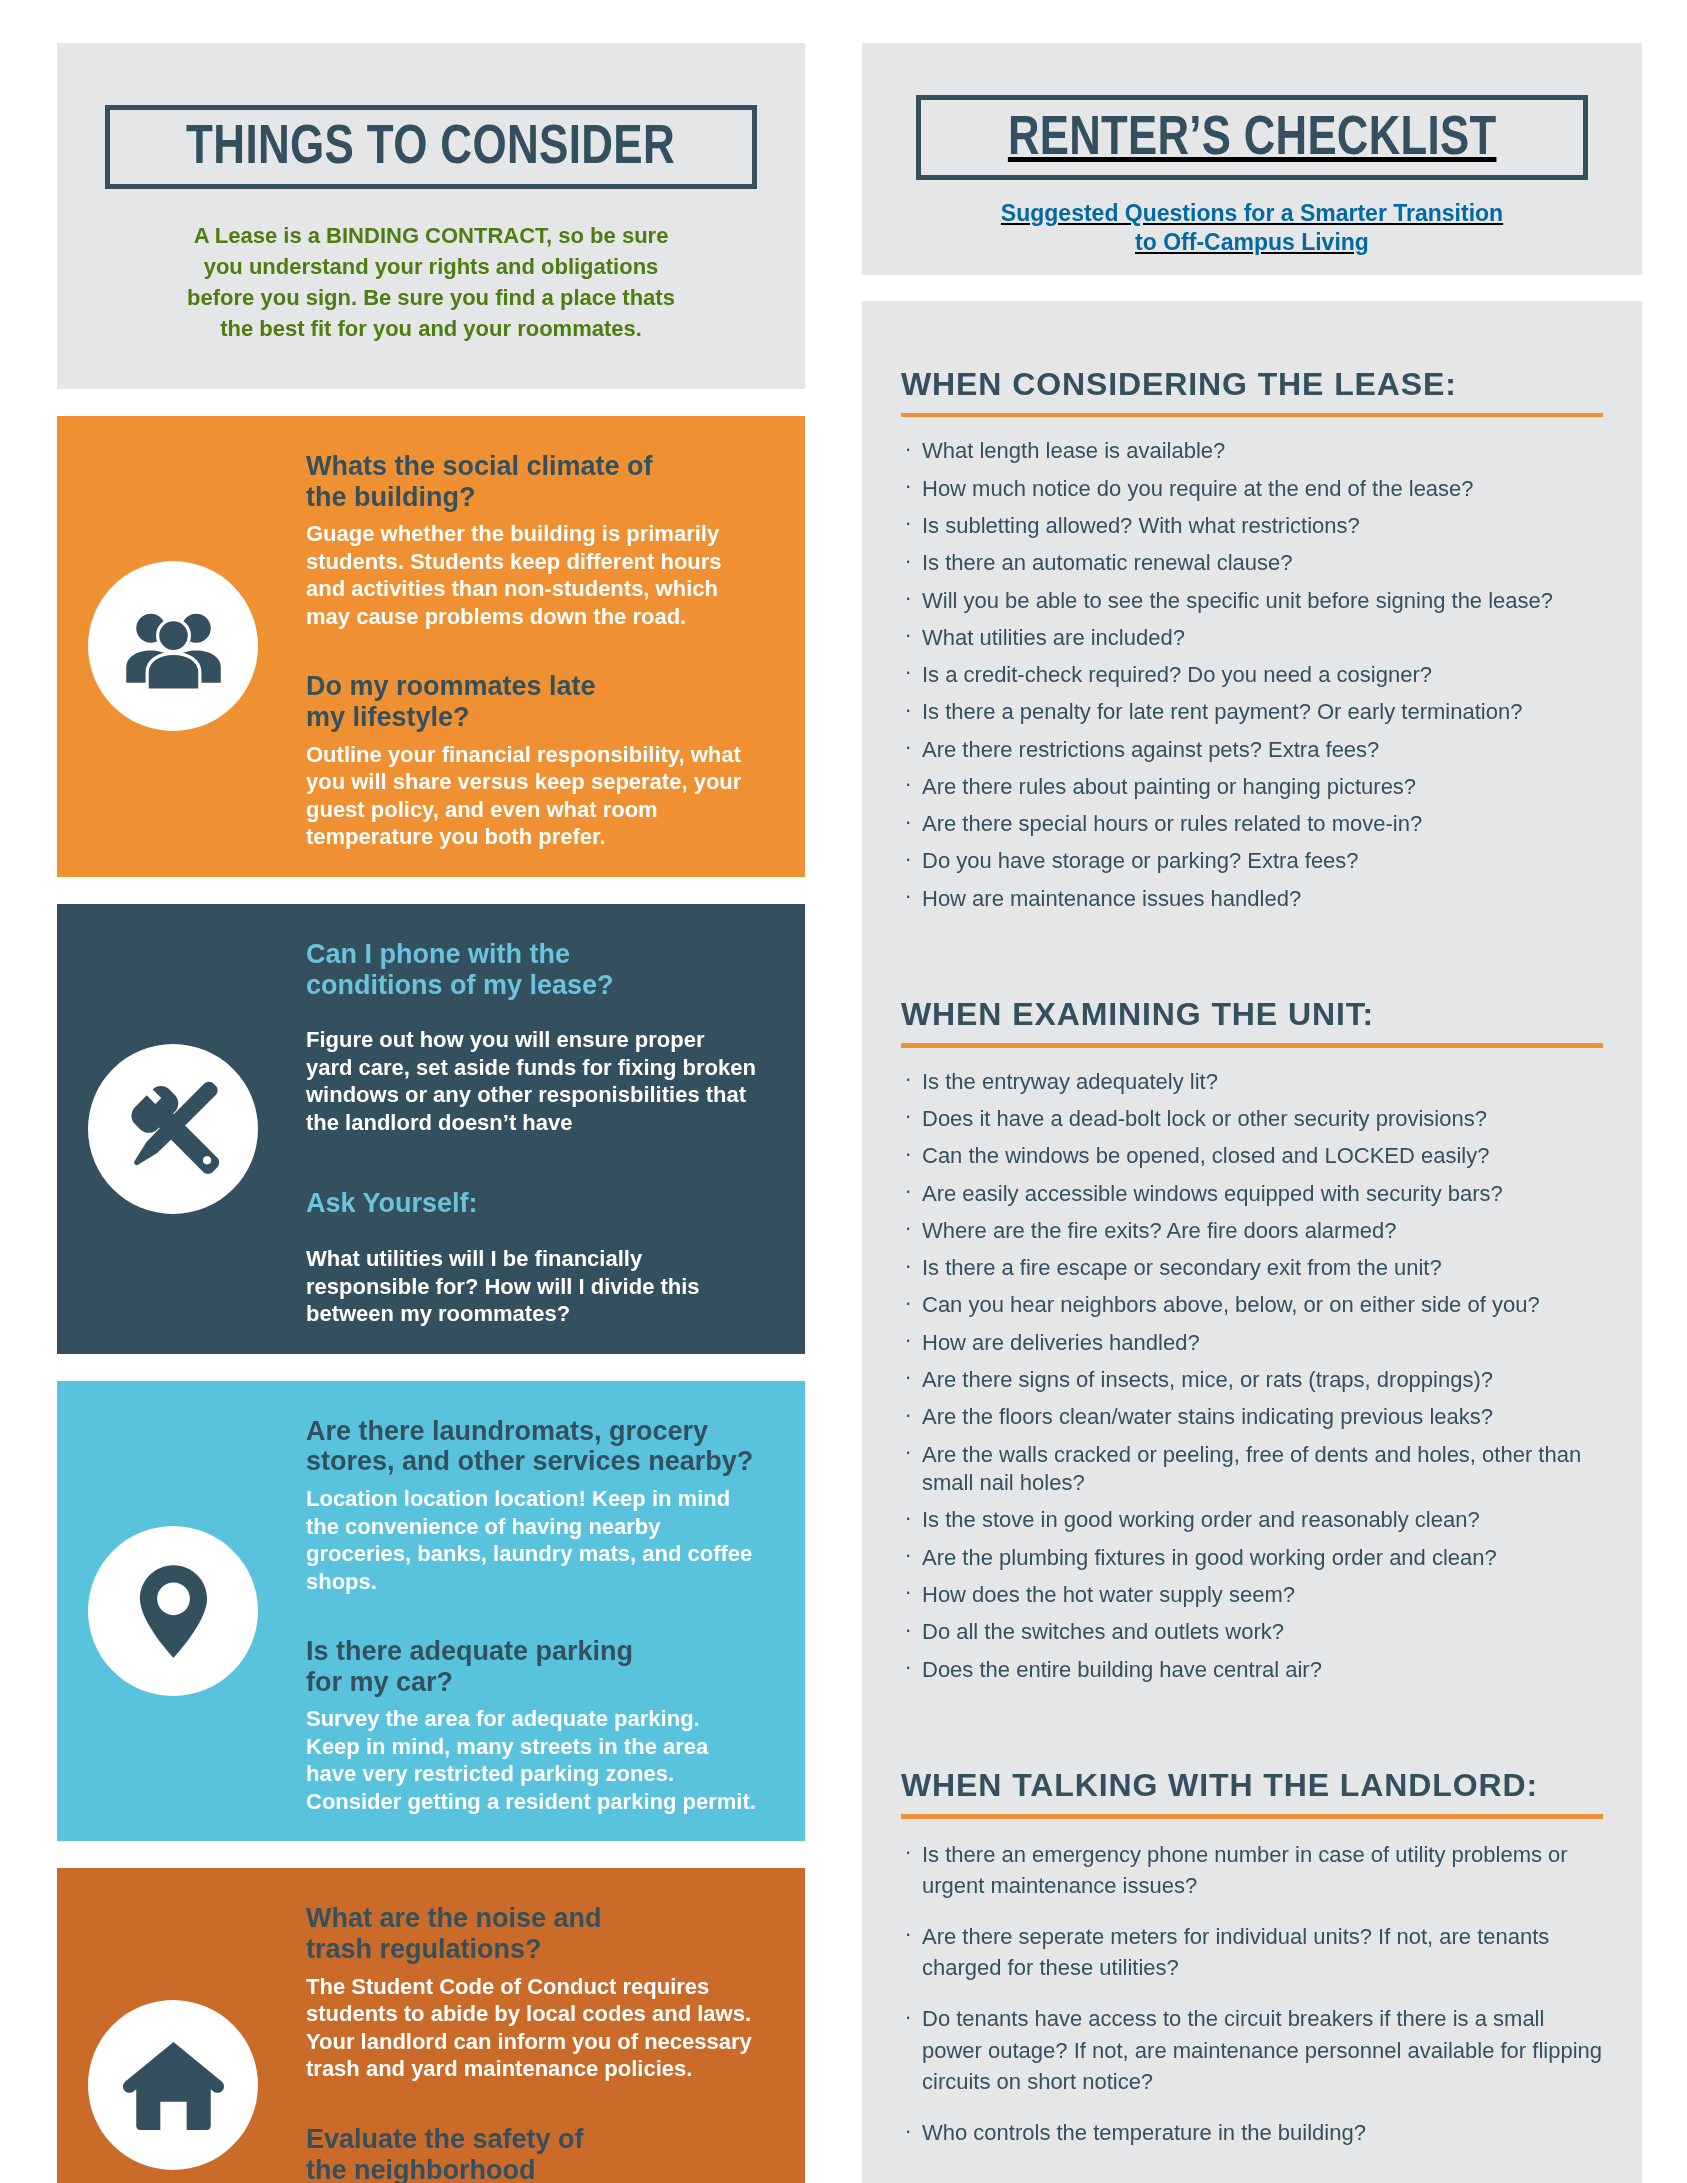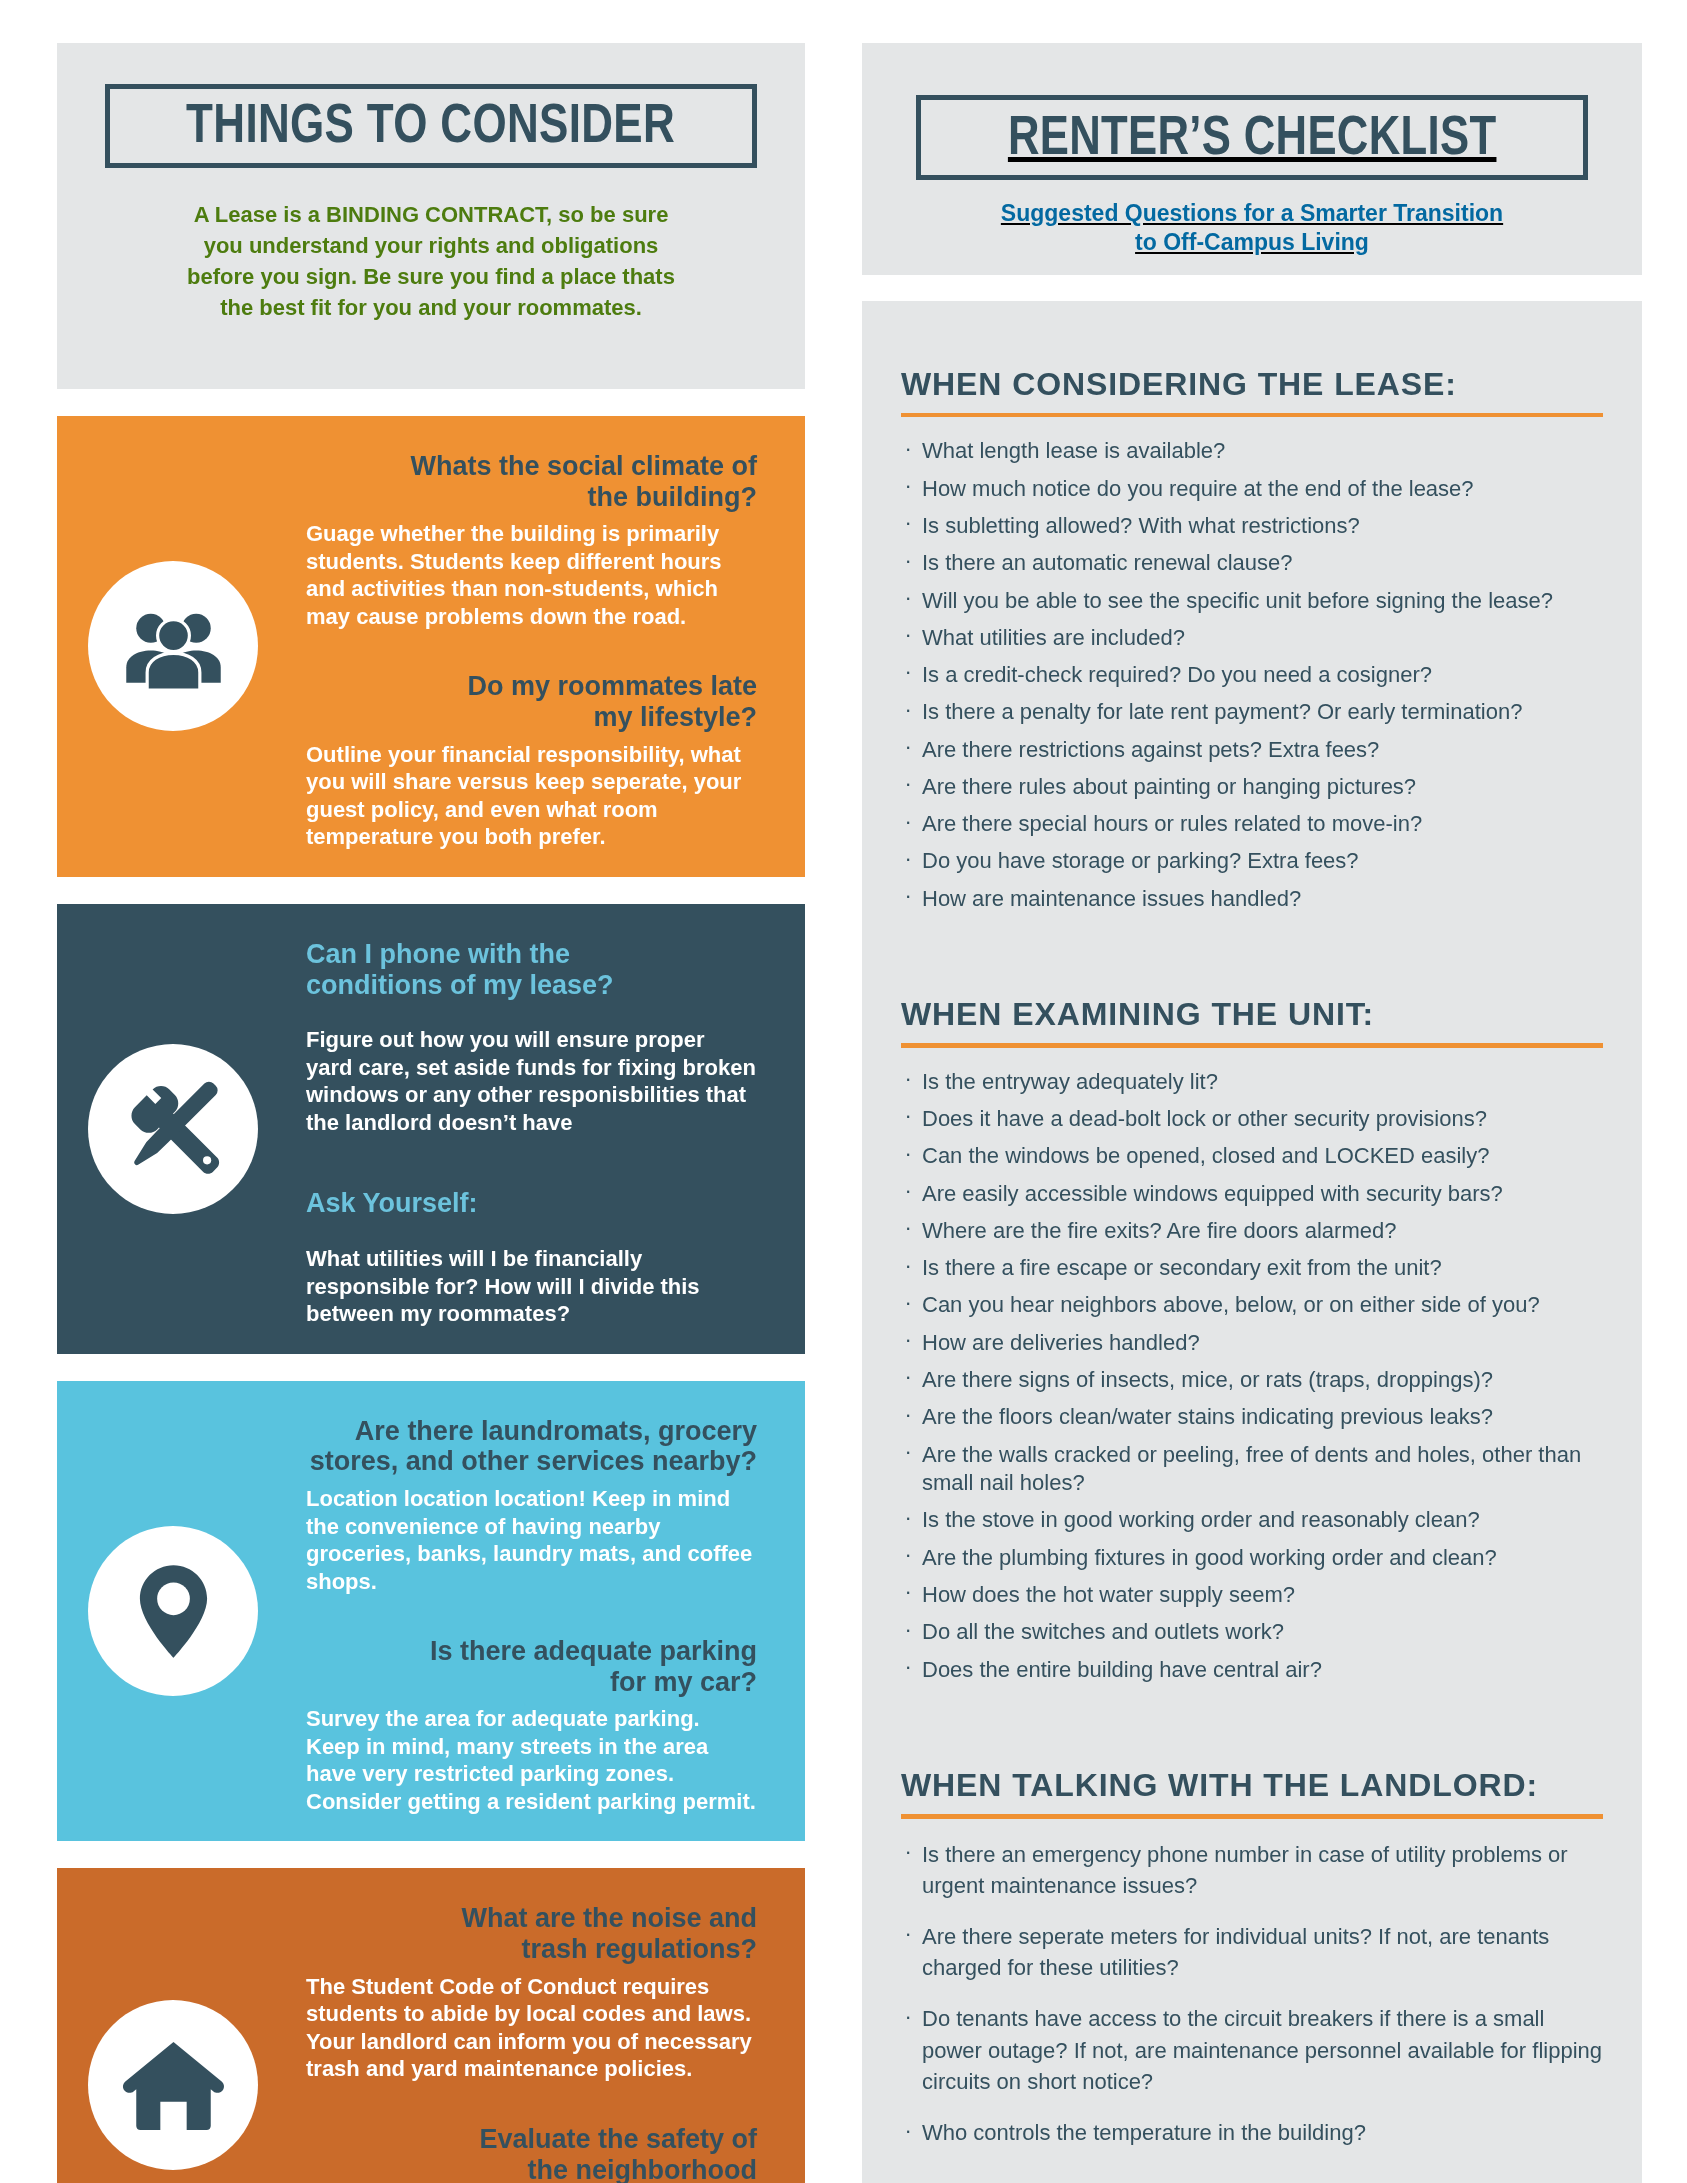--- a/index.html
+++ b/index.html
@@ -28,21 +28,21 @@
   .panel-gray {
     background: #e4e6e7;
     padding: 0;
   }
 
   .left-header {
     height: 346px;
     display: flex;
     flex-direction: column;
     align-items: center;
-    padding-top: 41px;
+    padding-top: 62px;
   }
 
   .title-box {
     border: 5.7px solid #34505e;
     padding: 3.5px 15px 8.7px 15px;
     display: inline-block;
   }
   .title-box-inner {
     font-family: "Liberation Sans Narrow", "Liberation Sans", sans-serif;
     font-weight: bold;
@@ -100,21 +100,21 @@
     white-space: pre-line;
   }
   .q-body {
     font-size: 22px;
     font-weight: bold;
     line-height: 1.25;
     white-space: pre-line;
   }
   .q-block + .q-block { margin-top: 41px; }
 
-  .c-orange .q-title, .c-cyan .q-title, .c-rust .q-title { color: #34505e; text-align: right; }
+  .c-orange .q-title, .c-cyan .q-title, .c-rust .q-title { color: #34505e; }
   .c-navy .q-title { color: #6cc3dd; }
   .c-orange .q-body, .c-cyan .q-body, .c-rust .q-body, .c-navy .q-body { color: #ffffff; }
 
   .c-navy .q-block + .q-block { margin-top: 52px; }
   .c-navy .q-title { margin-bottom: 26px; }
 
   
   .right-col {
     position: absolute;
     left: 862px;

